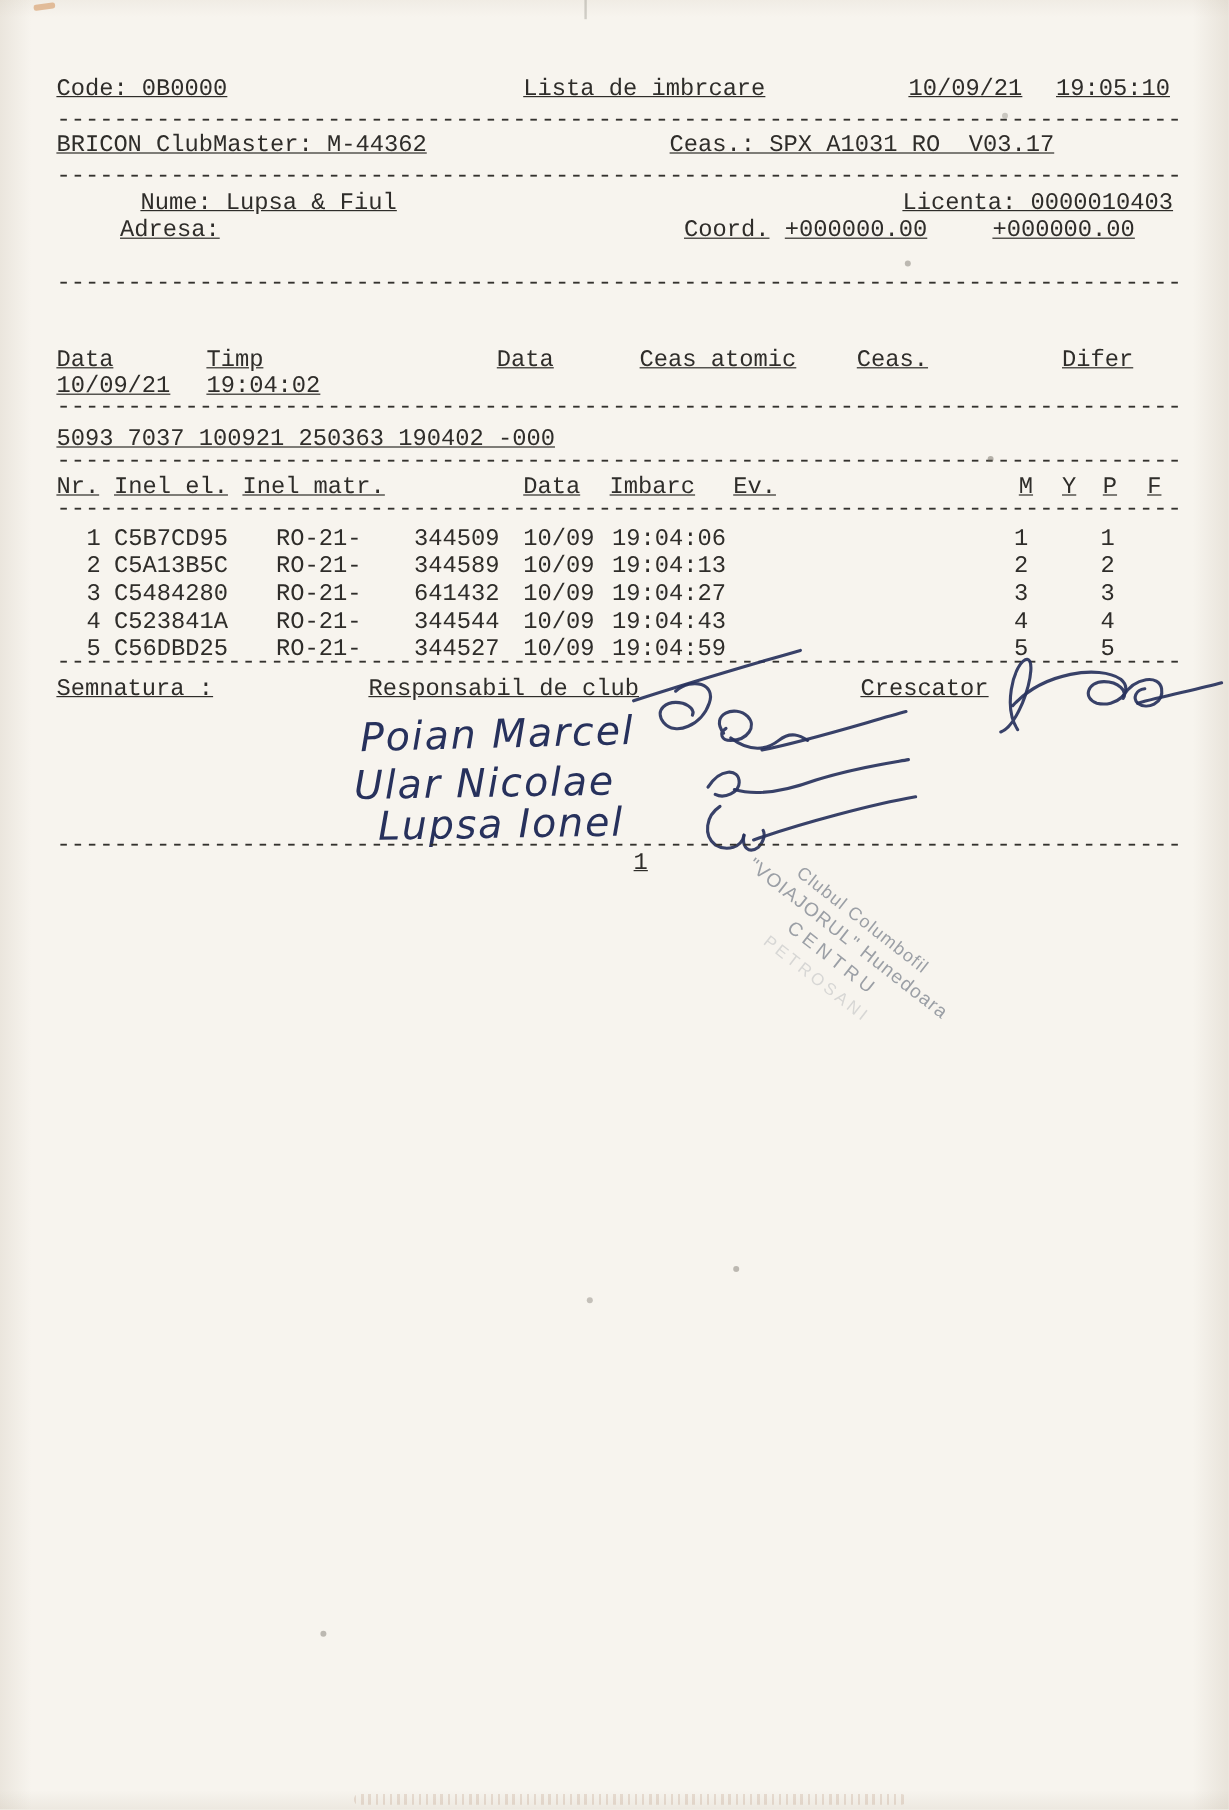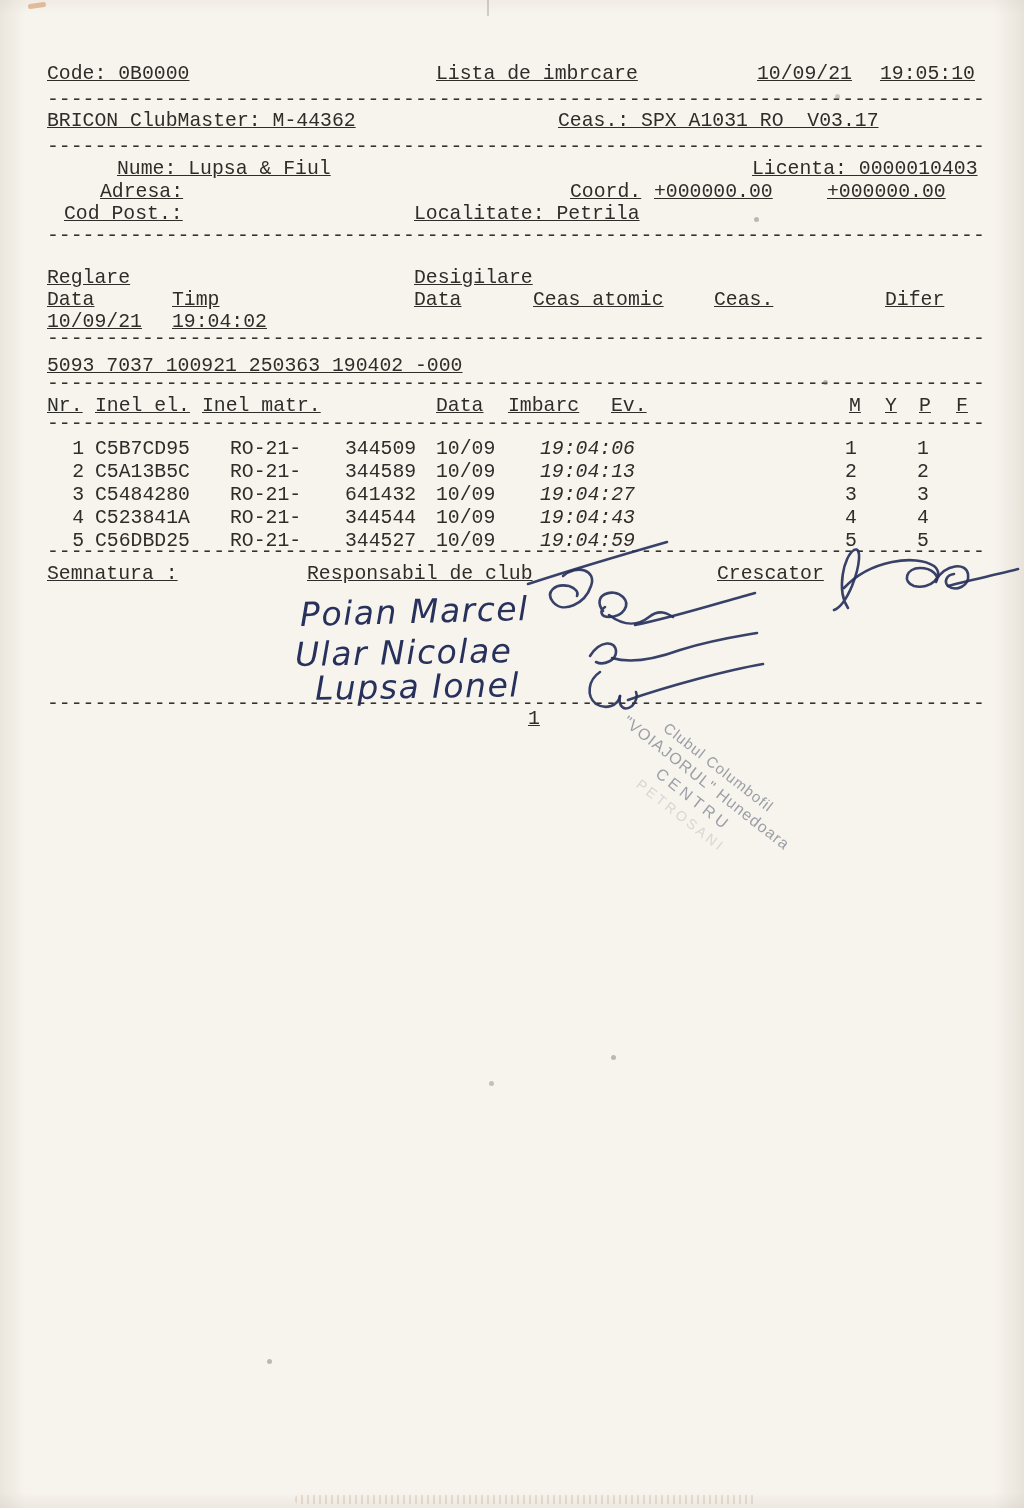--- a/index.html
+++ b/index.html
@@ -25,21 +25,21 @@
   .divider{
     position:absolute;left:47px;width:960px;height:23px;line-height:23px;
     white-space:pre;overflow:hidden;color:#34322e;
   }
   
   #rows{position:absolute;top:438px;left:0;width:1024px;}
   .row{position:relative;height:23px;line-height:23px;}
   .c{position:absolute;top:0;white-space:pre;}
   .c-nr{left:60px;width:24px;text-align:right;}
   .c-ring{left:95px;} .c-series{left:230px;} .c-matr{left:345px;}
-  .c-date{left:436px;} .c-time{left:540px;font-style:italic;} .c-m{left:845px;} .c-p{left:917px;}
+  .c-date{left:436px;} .c-time{left:510px;} .c-m{left:845px;} .c-p{left:917px;}
   
   .hand{
     position:absolute;color:#27315c;
     font-family:"DejaVu Sans",sans-serif;font-style:italic;
     font-size:33px;letter-spacing:1.5px;white-space:pre;
   }
   .sig{position:absolute;}
   .sig path{fill:none;stroke:#27315c;stroke-width:2.6;stroke-linecap:round;stroke-linejoin:round;opacity:.92;}
   
   .stamp{
@@ -101,30 +101,22 @@
   <div class="ln" style="top:158px">
     <span class="f" style="left:117px">Nume: Lupsa &amp; Fiul</span>
     <span class="f" style="left:752px">Licenta: 0000010403</span>
   </div>
   <div class="ln" style="top:181px">
     <span class="f" style="left:100px">Adresa:</span>
     <span class="f" style="left:570px">Coord.</span>
     <span class="f" style="left:654px">+000000.00</span>
     <span class="f" style="left:827px">+000000.00</span>
   </div>
-  <div class="ln" style="top:203px">
-    <span class="f" style="left:64px">Cod Post.:</span>
-    <span class="f" style="left:414px">Localitate: Petrila</span>
-  </div>
   <div class="divider" style="top:225px">-------------------------------------------------------------------------------</div>
 
-  <div class="ln" style="top:267px">
-    <span class="f" style="left:47px">Reglare</span>
-    <span class="f" style="left:414px">Desigilare</span>
-  </div>
   <div class="ln" style="top:289px">
     <span class="f" style="left:47px">Data</span>
     <span class="f" style="left:172px">Timp</span>
     <span class="f" style="left:414px">Data</span>
     <span class="f" style="left:533px">Ceas atomic</span>
     <span class="f" style="left:714px">Ceas.</span>
     <span class="f" style="left:885px">Difer</span>
   </div>
   <div class="ln" style="top:311px">
     <span class="f" style="left:47px">10/09/21</span>

